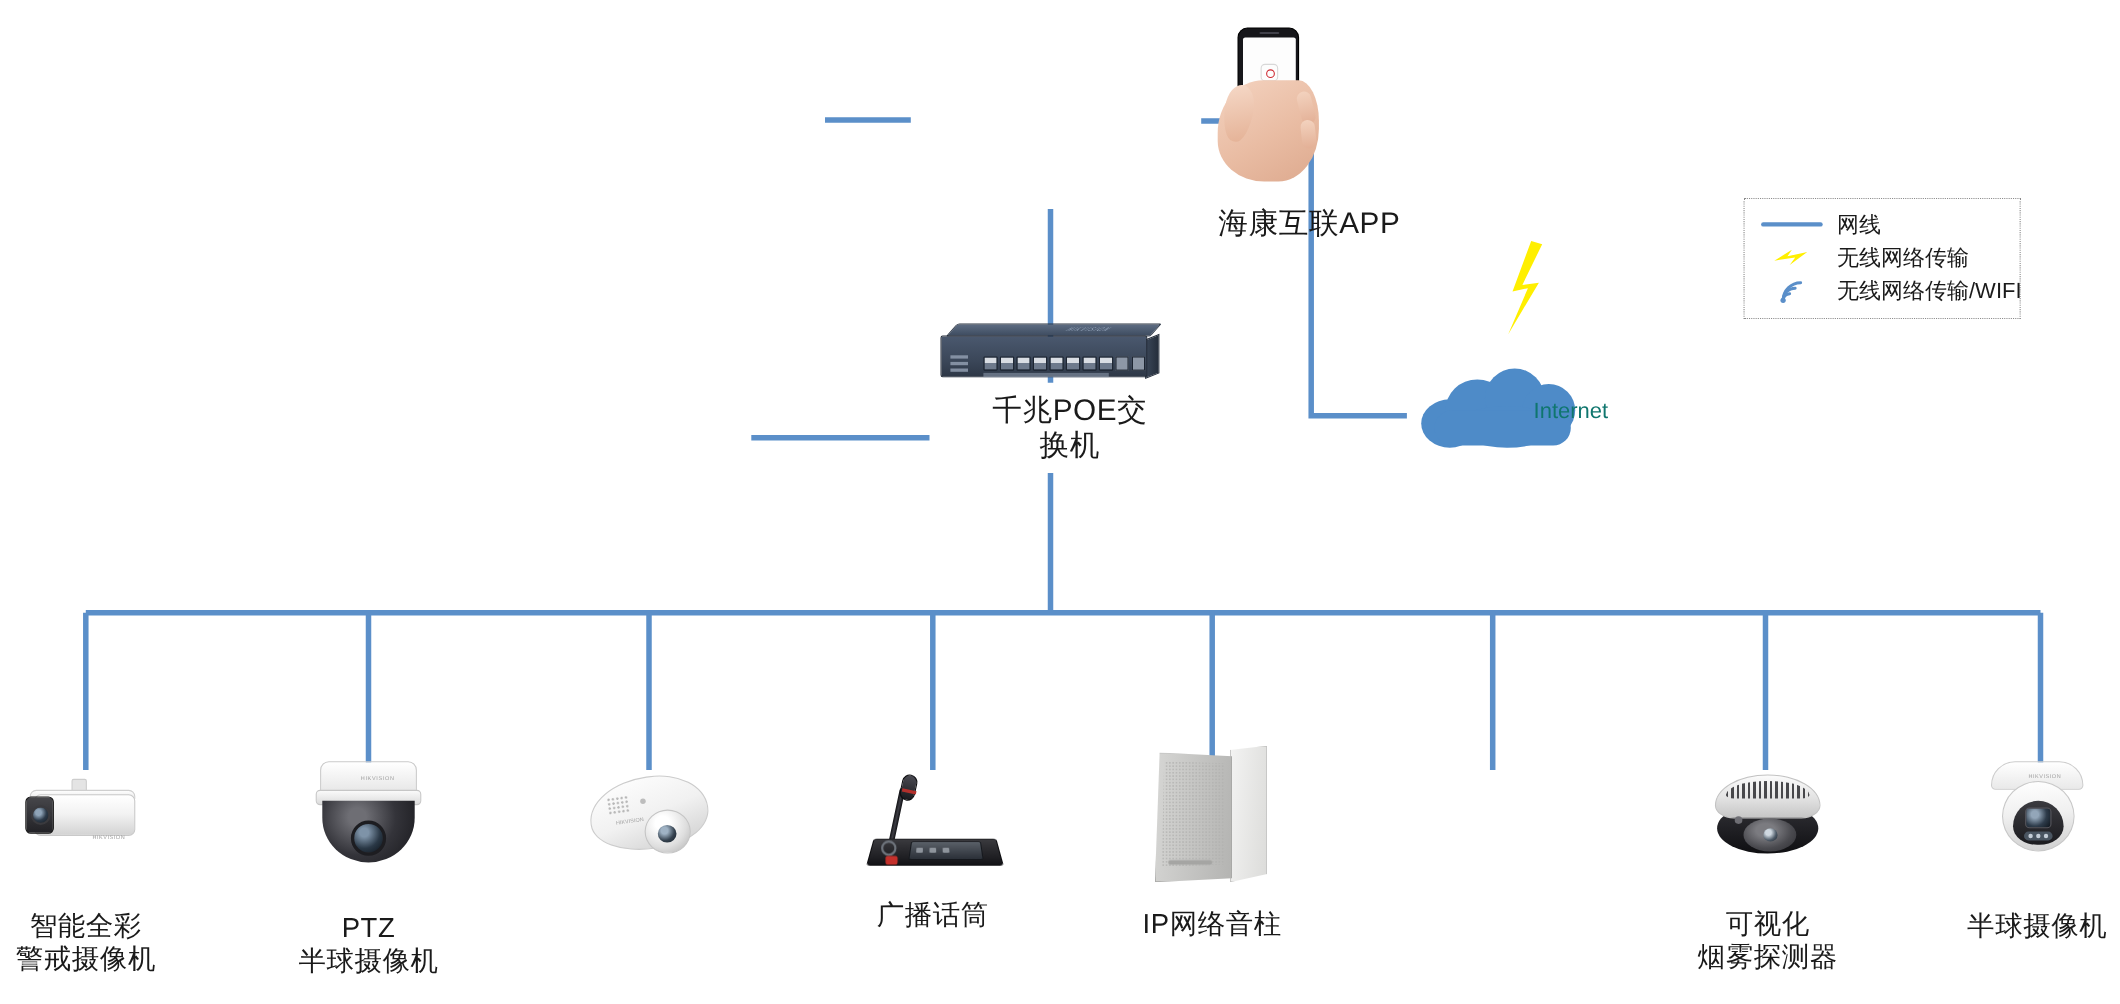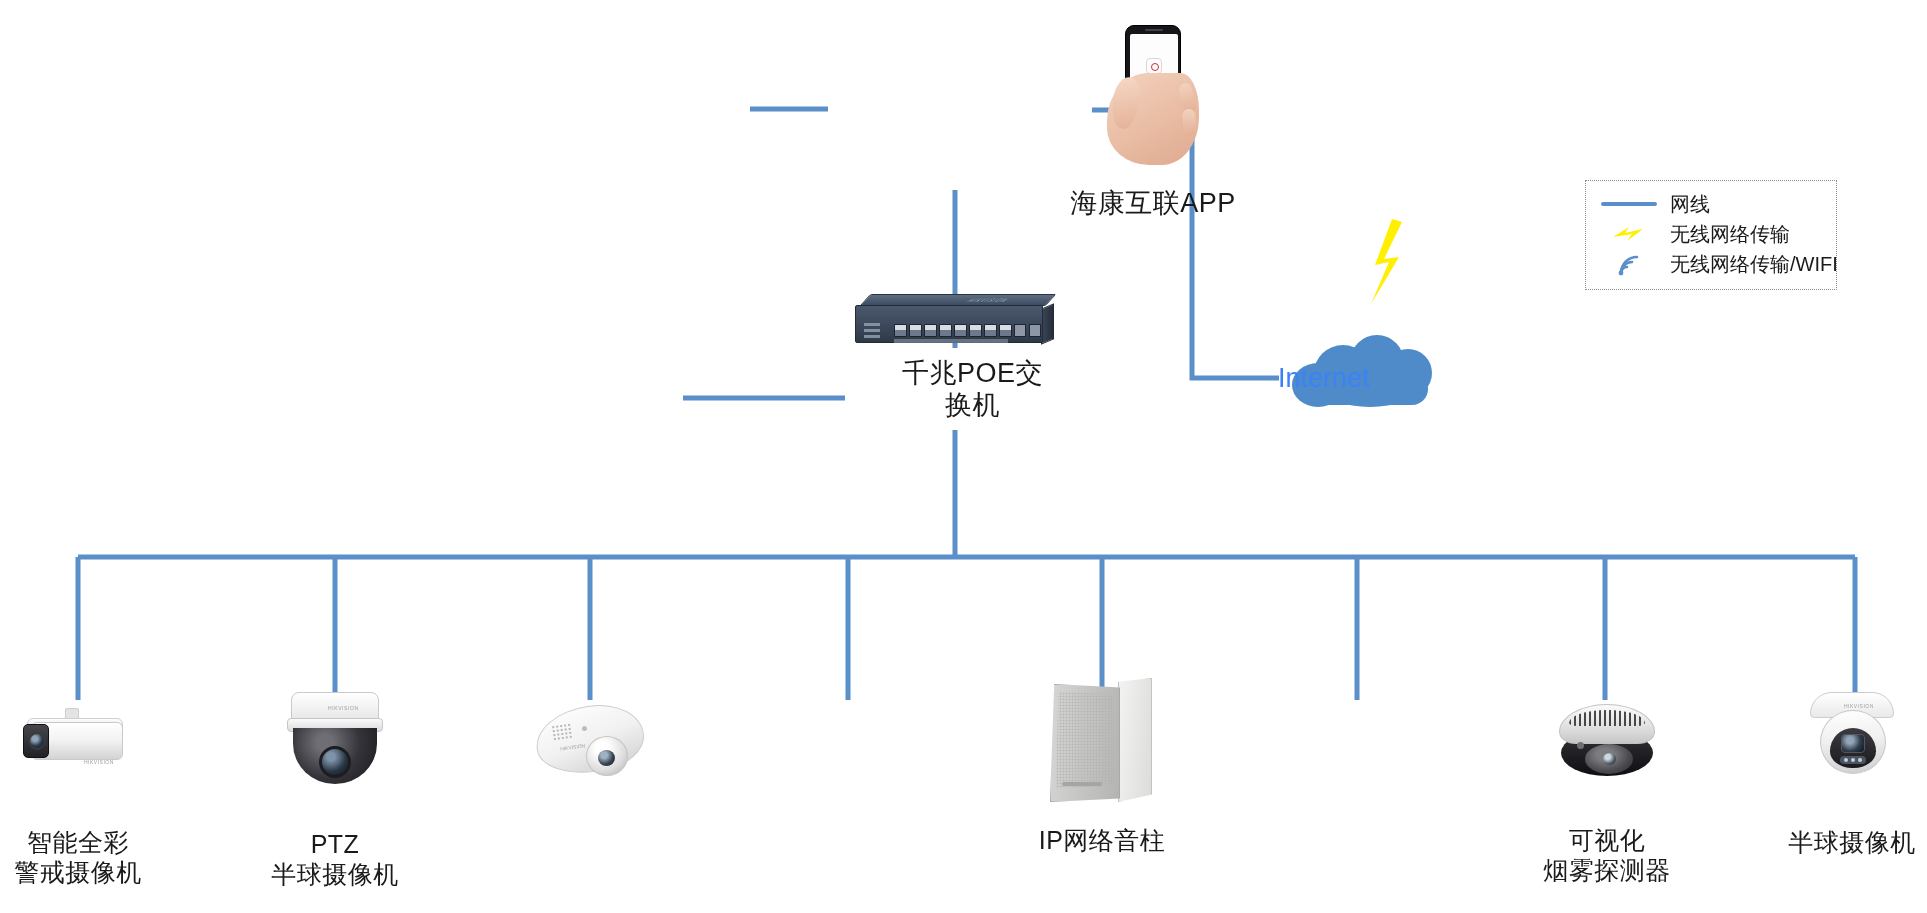--- a/index.html
+++ b/index.html
@@ -203,21 +203,21 @@
     border-radius: 7px; z-index: 3;
   }
 
   
   .cloud { position: absolute; width: 146px; height: 72px; }
   .cloud b {
     position: absolute; display: block; background: #4e8bc8; border-radius: 50%;
   }
   .cloud-text {
     position: absolute; left: 0; right: 0; top: 50%; margin-top: -15px;
-    text-align: left; font-size: 27px; color: #3b82f6; z-index: 5;
+    text-align: right; font-size: 20px; color: #0f766e; z-index: 5;
   }
 
   
   .cam-bullet { width: 122px; height: 80px; }
   .bl-barrel {
     position: absolute; left: 14px; top: 22px; width: 92px; height: 38px;
     background: linear-gradient(180deg, #ffffff 0%, #f2f2f2 48%, #d3d3d3 100%);
     border: 1px solid #c9c9c9; border-radius: 6px;
   }
   .bl-face {
@@ -461,21 +461,21 @@
           <div class="ph-icon"></div>
           <div class="ph-app">Hik-Connect</div>
           <div class="ph-pill"></div>
         </div>
       </div>
       <div class="ph-hand"></div>
       <div class="ph-thumb"></div>
       <div class="ph-finger" style="left:88px; top:58px; height:30px; transform:rotate(-14deg);"></div>
       <div class="ph-finger" style="left:90px; top:84px; height:26px; transform:rotate(-6deg);"></div>
     </div>
-    <div class="label label-lg" style="margin-top:18px;">海康互联APP</div>
+    <div class="label label-lg" style="margin-top:18px;text-align:right;">海康互联APP</div>
   </div>
 
   <div class="node" style="left:1278px; top:335px; width:184px; height:86px;">
     <div class="cloud" style="left:14px; top:0;">
       <b style="left:0px;   top:28px; width:52px; height:44px;"></b>
       <b style="left:22px;  top:10px; width:58px; height:56px;"></b>
       <b style="left:58px;  top:0px;  width:54px; height:54px;"></b>
       <b style="left:92px;  top:14px; width:48px; height:48px;"></b>
       <b style="left:32px;  top:34px; width:92px; height:38px;"></b>
       <b style="left:12px;  top:38px; width:124px; height:32px; border-radius:26px;"></b>
@@ -547,20 +547,37 @@
     <div class="art cam-fish" style="width:120px;">
       <div class="fe-body"></div>
       <div class="fe-grill"></div>
       <div class="fe-dot"></div>
       <span class="fe-brand">HIKVISION</span>
       <div class="fe-dome"></div>
       <div class="fe-lens"></div>
     </div>
   </div>
 
+  <div class="node" style="left:770px; top:700px; width:156px;">
+    <div class="art mic" style="width:130px;">
+      <div class="mic-stem"></div>
+      <div class="mic-head"></div>
+      <div class="mic-band"></div>
+      <div class="mic-base"></div>
+      <div class="mic-panel"></div>
+      <div class="mic-keys">
+          <i></i>
+          <i></i>
+          <i></i>
+        </div>
+      <div class="mic-dial"></div>
+      <div class="mic-red"></div>
+    </div>
+    <div class="label" style="margin-top:22px;">广播话筒</div>
+  </div>
 
   <div class="node" style="left:1024px; top:678px; width:156px;">
     <div class="art spk" style="width:104px;">
       <div class="spk-side"></div>
       <div class="spk-front"></div>
       <div class="spk-grill"></div>
       <div class="spk-slot"></div>
     </div>
     <div class="label" style="margin-top:20px;">IP网络音柱</div>
   </div>

